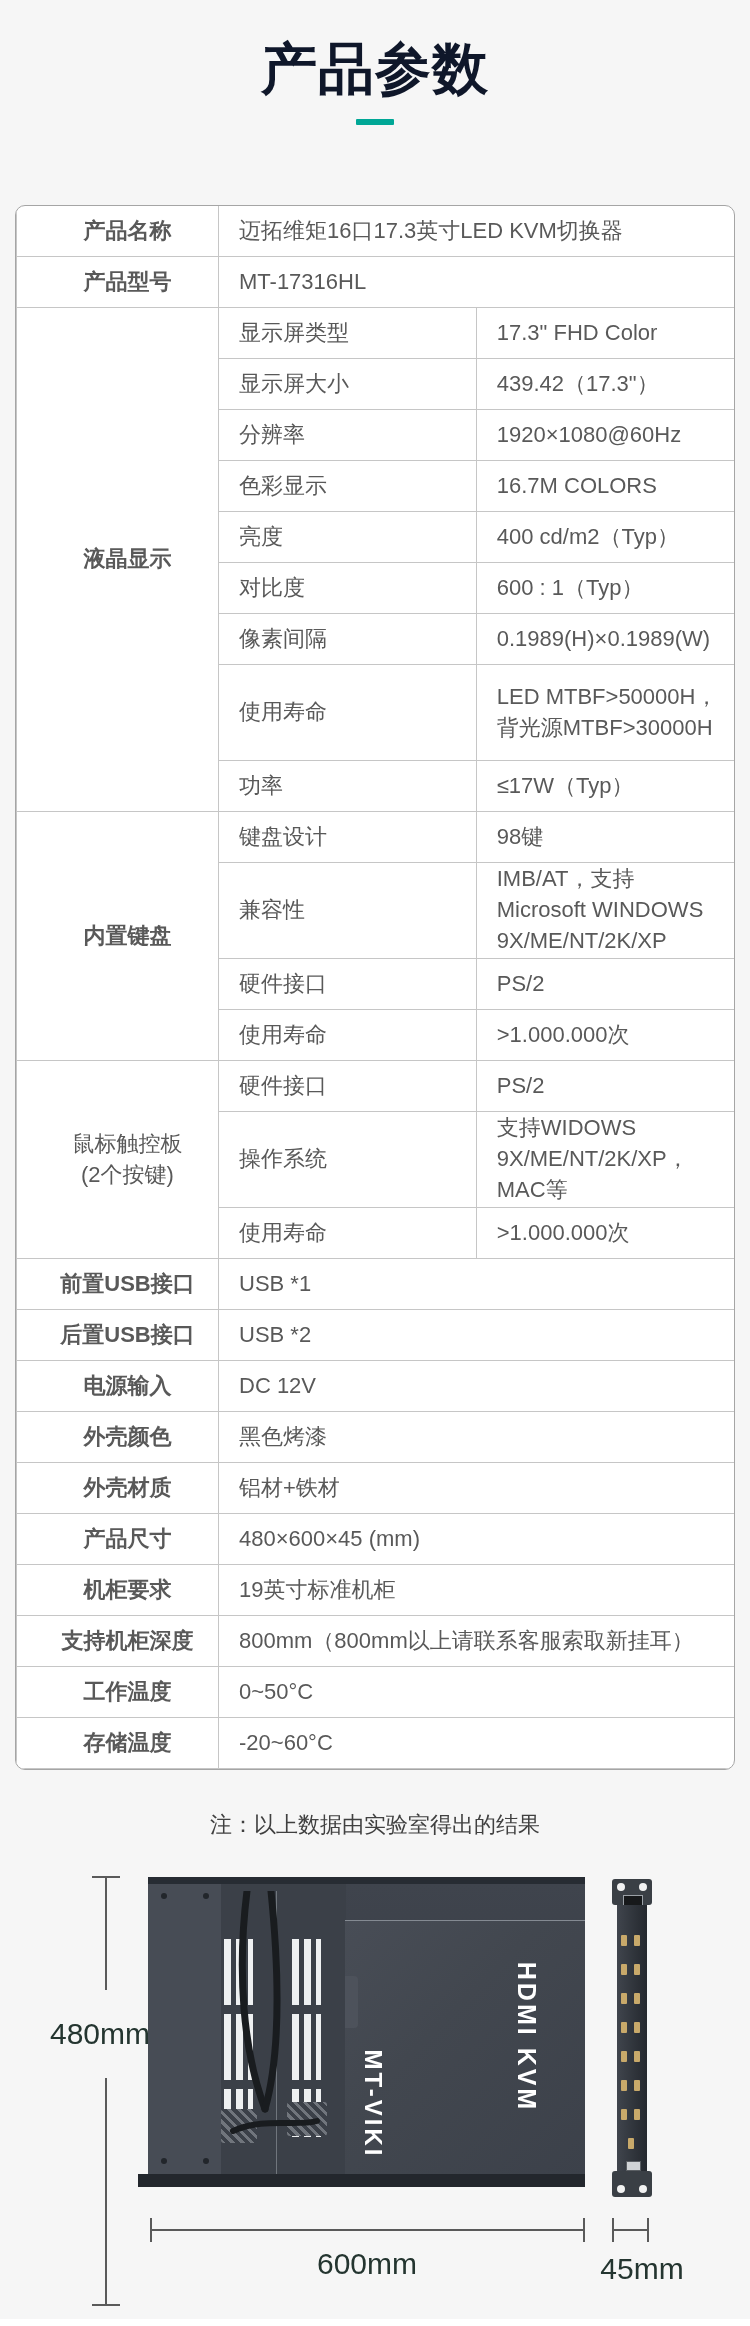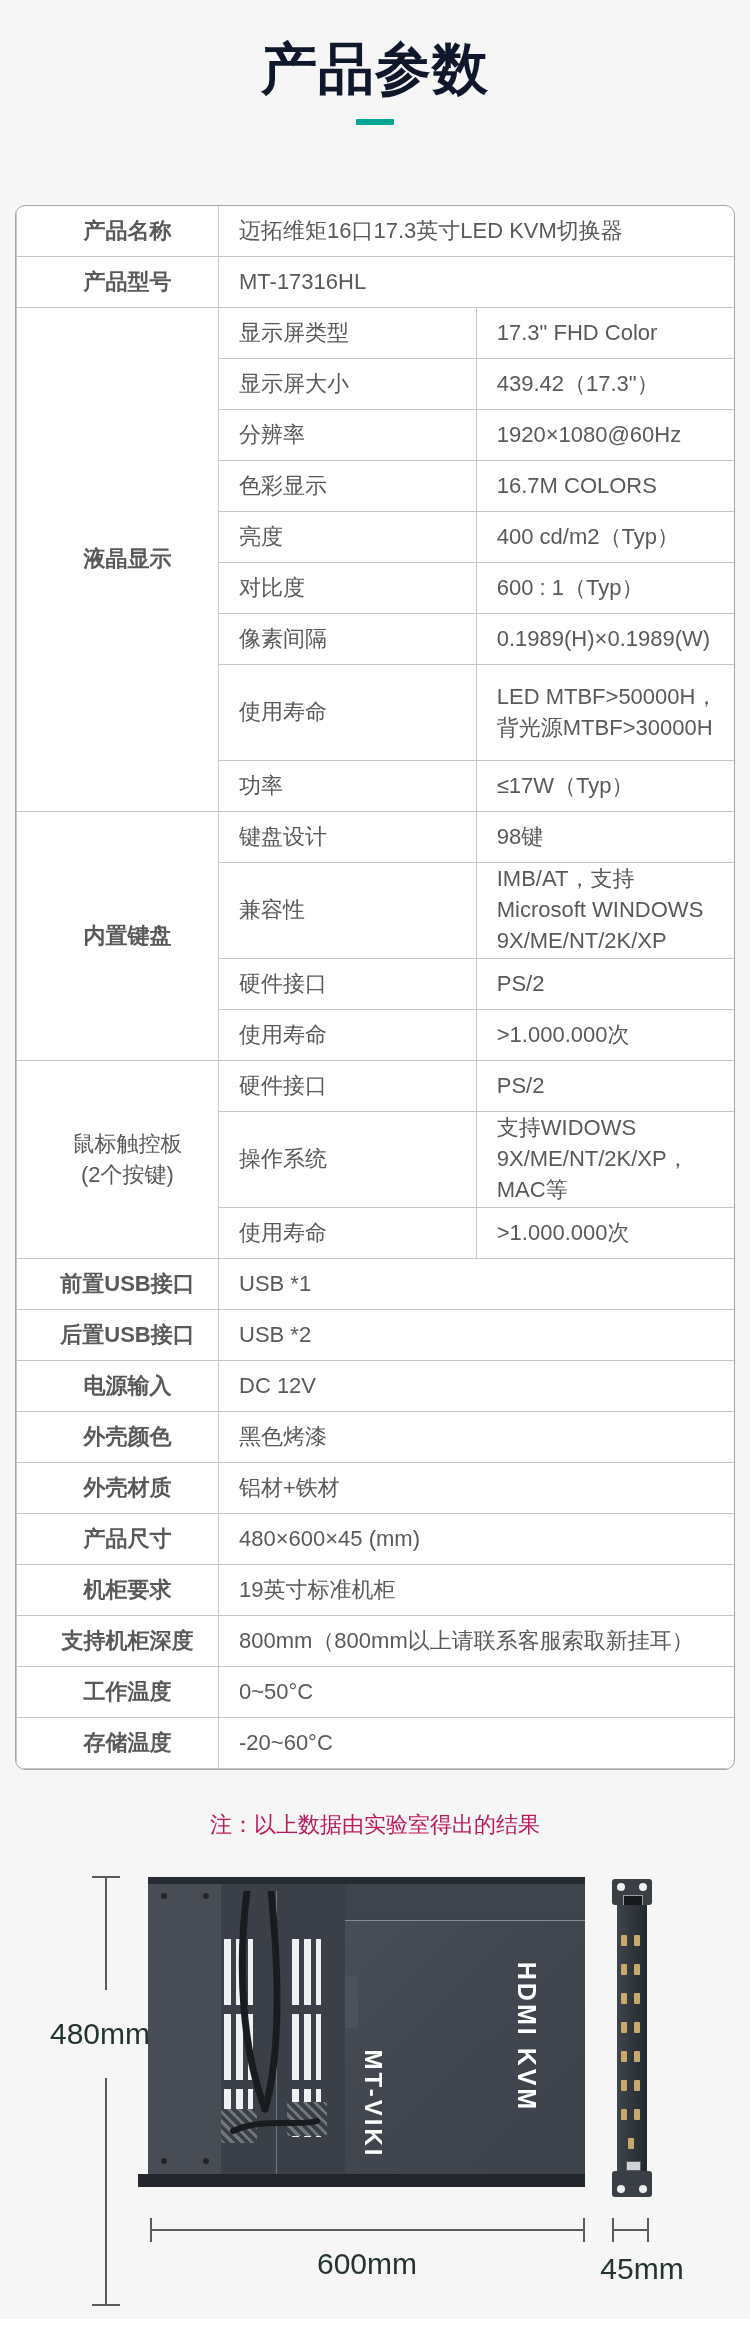--- a/index.html
+++ b/index.html
@@ -34,21 +34,21 @@
   td.c1{
     width:181px;text-align:center;font-weight:700;color:#262626;
     font-size:23px;padding:0 6px;
   }
   td.c2{width:194px;color:#404040;margin-left:29px;}
   td.c3{color:#595959;}
   td.cv{color:#595959;}
   .glab2{font-weight:400;}
   
   .lab-note{
-    margin-top:40px;text-align:center;font-size:22px;color:#be185d;
+    margin-top:40px;text-align:center;font-size:22px;color:#404040;
   }
   
   .diagram{position:relative;height:447px;margin-top:32px;}
   .footer-strip{height:31px;background:#ffffff;}
   .dimline{position:absolute;background:#5a5a5a;}
   .dimlabel{
     position:absolute;font-size:30px;color:#243530;text-align:center;
     line-height:32px;
   }
   

